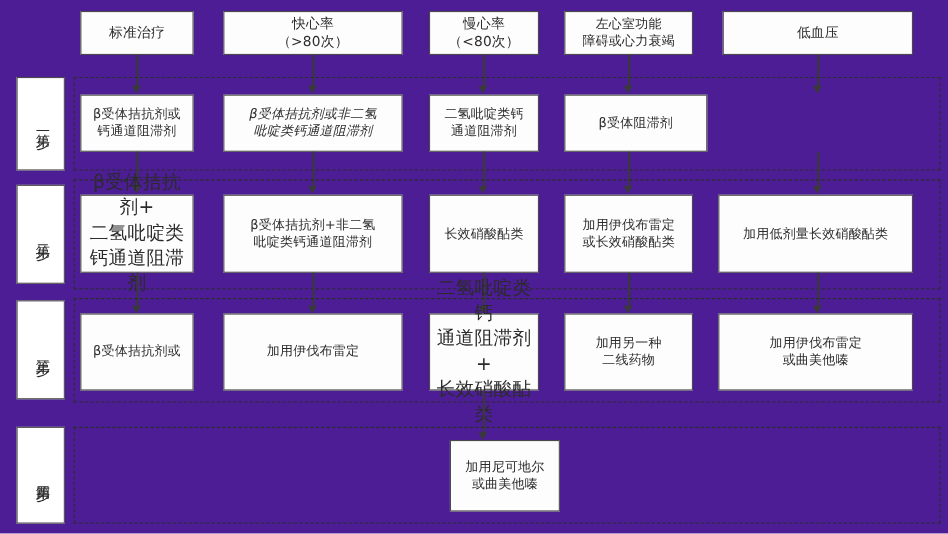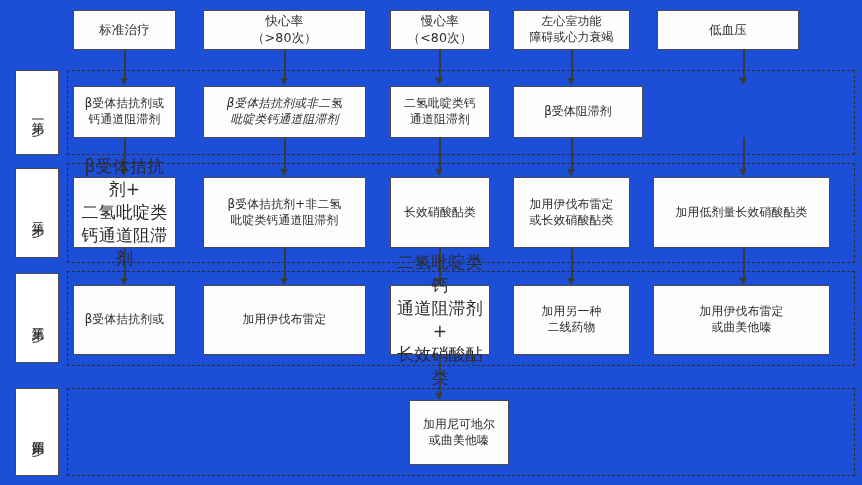--- a/index.html
+++ b/index.html
@@ -7,21 +7,21 @@
     padding: 0;
     background: #ffffff;
   }
   body {
     font-family: "DejaVu Sans", "Liberation Sans", sans-serif;
   }
   #canvas {
     position: relative;
     width: 862px;
     height: 485px;
-    background: #1d4ed8;
+    background: #4c1d95;
     overflow: hidden;
   }
   
   .node {
     position: absolute;
     box-sizing: border-box;
     border: 1.5px solid #4a4a4a;
     background: #fdfdfd;
     display: flex;
     align-items: center;
@@ -92,21 +92,21 @@
 
   <div class="node" style="left:203px; top:10px; width:163px; height:40px;">快心率
 （&gt;80次）</div>
 
   <div class="node" style="left:390px; top:10px; width:100px; height:40px;">慢心率
 （&lt;80次）</div>
 
   <div class="node small" style="left:513px; top:10px; width:117px; height:40px;">左心室功能
 障碍或心力衰竭</div>
 
-  <div class="node" style="left:657px; top:10px; width:142px; height:40px;">低血压</div>
+  <div class="node" style="left:657px; top:10px; width:173px; height:40px;">低血压</div>
 
   <div class="conn" style="left:124px; top:50px; height:29px;"></div>
   <div class="arrowhead" style="left:120px; top:78px;"></div>
 
   <div class="conn" style="left:284px; top:50px; height:29px;"></div>
   <div class="arrowhead" style="left:280px; top:78px;"></div>
 
   <div class="conn" style="left:439px; top:50px; height:29px;"></div>
   <div class="arrowhead" style="left:435px; top:78px;"></div>
 

